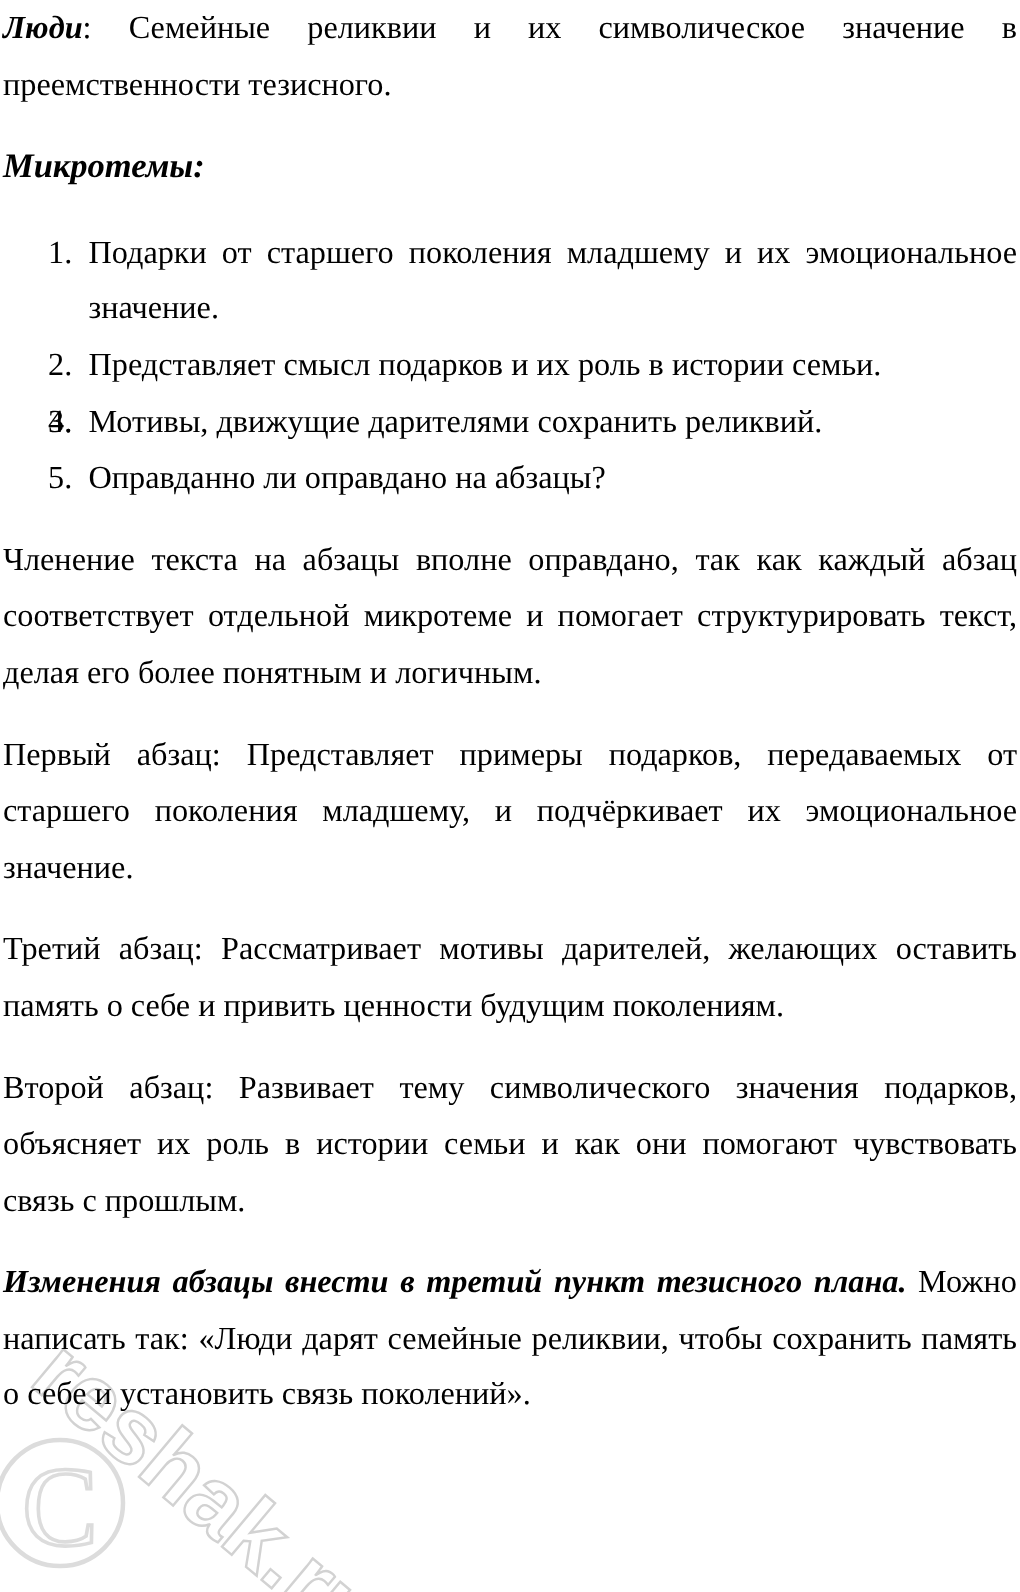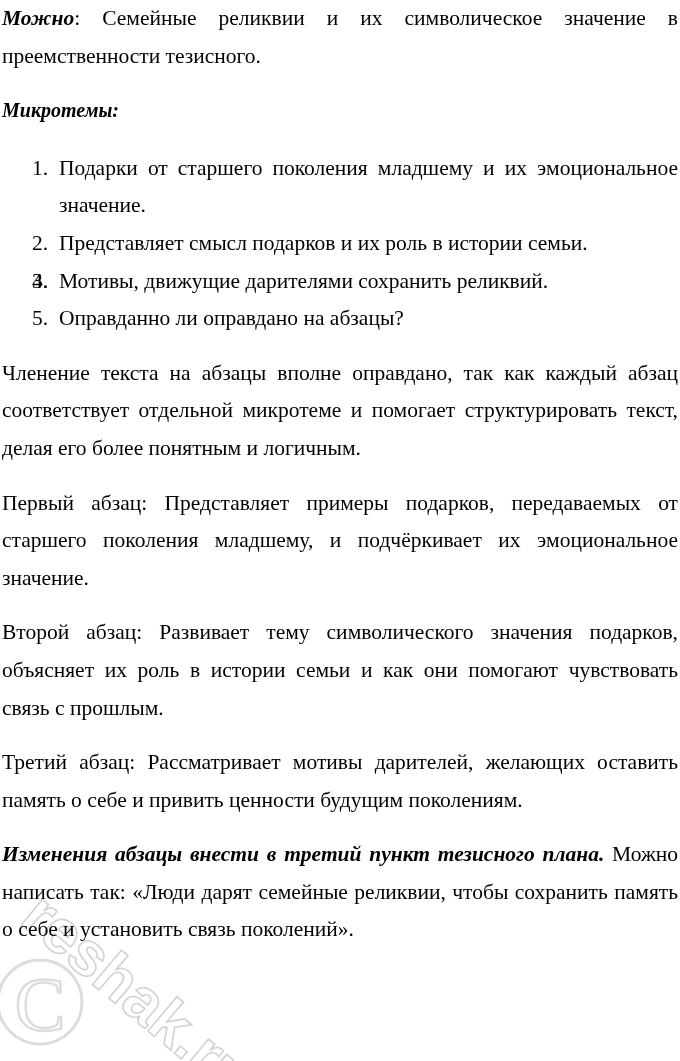--- a/index.html
+++ b/index.html
@@ -40,21 +40,21 @@
   }
   .gap-para { margin-top: 17px; }
 
   .lead {
     font-weight: bold;
     font-style: italic;
   }
 
   
   .heading {
-    font-size: 20px;
+    font-size: 23px;
     line-height: 37.6px;
     font-weight: bold;
     font-style: italic;
     margin: 0;
     padding: 0;
   }
   .heading-block { margin-top: 17px; }
 
   
   .topics {
@@ -126,36 +126,36 @@
     <g transform="translate(18,42) rotate(40)">
       <text class="wm-text" x="0" y="0">reshak.ru</text>
     </g>
     <circle class="wm-circle" cx="40" cy="122" r="42"></circle>
     <text class="wm-c" x="40" y="150" text-anchor="middle">C</text>
   </svg>
 </div>
 
 <div class="page">
 
-  <p class="para"><span class="lead">Можно</span><span>: Семейные реликвии и их символическое значение в преемственности тезисного.</span></p>
+  <p class="para"><span class="lead">Люди</span><span>: Семейные реликвии и их символическое значение в преемственности тезисного.</span></p>
 
 
   <p class="heading heading-block">Микротемы:</p>
 
   <ol class="topics topics-first-gap">
     <li><span class="num">1.</span><span>Подарки от старшего поколения младшему и их эмоциональное значение.</span></li>
     <li class="nowrap-item"><span class="num">2.</span><span>Представляет смысл подарков и их роль в истории семьи.</span></li>
     <li class="nowrap-item"><span class="num">3.</span></li>
     <li class="nowrap-item"><span class="num">4.</span><span>Мотивы, движущие дарителями сохранить реликвий.</span></li>
     <li class="nowrap-item"><span class="num">5.</span><span>Оправданно ли оправдано на абзацы?</span></li>
   </ol>
 
   <p class="para gap-para">Членение текста на абзацы вполне оправдано, так как каждый абзац соответствует отдельной микротеме и помогает структурировать текст, делая его более понятным и логичным.</p>
 
   <p class="para gap-para">Первый абзац: Представляет примеры подарков, передаваемых от старшего поколения младшему, и подчёркивает их эмоциональное значение.</p>
 
+  <p class="para gap-para">Третий абзац: Рассматривает мотивы дарителей, желающих оставить память о себе и привить ценности будущим поколениям.</p>
+
   <p class="para gap-para">Второй абзац: Развивает тему символического значения подарков, объясняет их роль в истории семьи и как они помогают чувствовать связь с прошлым.</p>
-
-  <p class="para gap-para">Третий абзац: Рассматривает мотивы дарителей, желающих оставить память о себе и привить ценности будущим поколениям.</p>
 
   <p class="para gap-para"><span class="lead">Изменения абзацы внести в третий пункт тезисного плана.</span><span> Можно написать так: «Люди дарят семейные реликвии, чтобы сохранить память о себе и установить связь поколений».</span></p>
 
 </div>
 
 </body></html>

